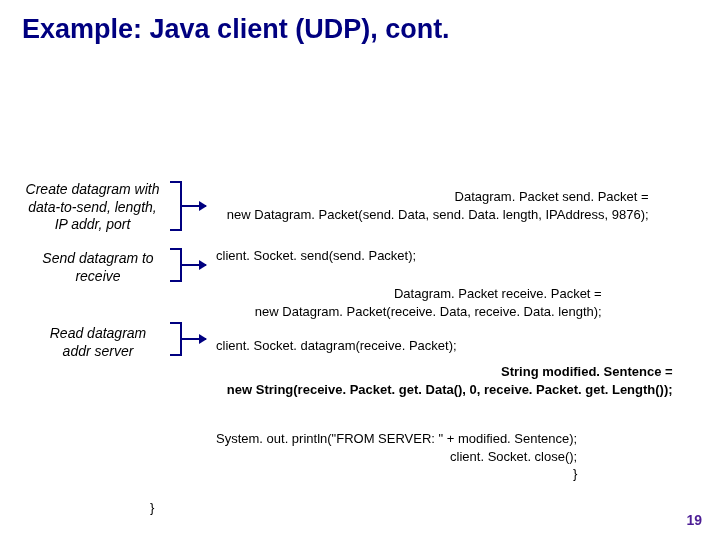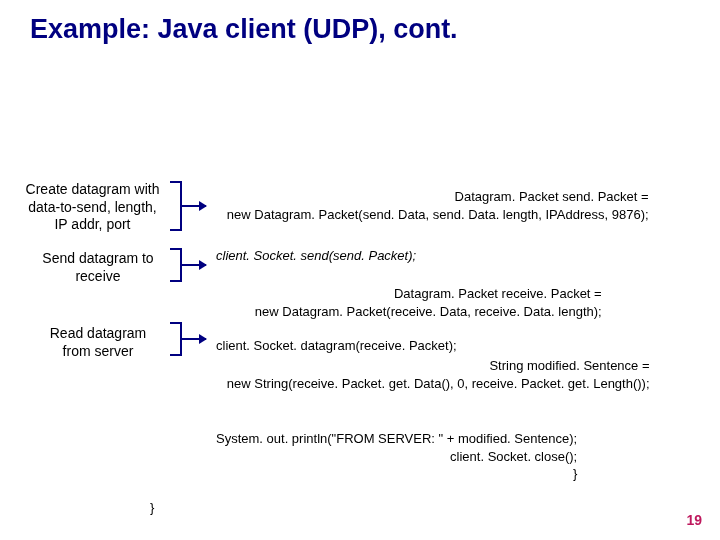--- a/index.html
+++ b/index.html
@@ -10,30 +10,30 @@
     font-family: Arial, Helvetica, sans-serif;
     position: relative;
     overflow: hidden;
   }
   .title {
     color: #000080;
     font-weight: bold;
     font-size: 27px;
     padding: 14px 0 0 22px;
     font-family: "Comic Sans MS", "Arial Rounded MT Bold", Arial, sans-serif;
-    margin-left: 8px;
   }
   .content {
     position: relative;
     margin-top: 40px;
   }
   .annot {
     position: absolute;
     width: 145px;
     text-align: center;
+    font-style: italic;
     font-family: "Comic Sans MS", Arial, sans-serif;
     font-size: 14px;
     color: #000;
     line-height: 1.25;
   }
   .annot1 { left: 20px; top: 96px; }
   .annot2 { left: 38px; top: 165px; width: 120px; }
   .annot3 { left: 38px; top: 240px; width: 120px; }
   .bracket {
     position: absolute;
@@ -74,57 +74,57 @@
     position: absolute;
     left: 216px;
     font-family: Arial, Helvetica, sans-serif;
     font-size: 13px;
     color: #000;
     line-height: 1.35;
     white-space: pre;
     text-align: right;
   }
   .c1 { top: 103px; }
-  .c2 { top: 162px; font-style: italic; }
+  .c2 { top: 162px; }
   .c3 { top: 200px; margin-left: 28px; }
   .c4 { top: 252px; }
-  .c5 { top: 272px; }
+  .c5 { top: 278px; font-weight: bold; }
   .c6 { top: 345px; }
   .closebrace {
     position: absolute;
     left: 150px;
     top: 415px;
     font-family: Arial, sans-serif;
     font-size: 13px;
   }
   .pagenum {
     position: absolute;
     right: 18px;
     bottom: 12px;
     font-weight: bold;
     font-size: 14px;
-    color: #be185d;
+    color: #4c1d95;
   }
 </style>
 </head>
 <body>
 
 <div class="title">Example: Java client (UDP), cont.</div>
 
 <div class="content">
 
   <div class="annot annot1">Create datagram with data-to-send, length, IP addr, port</div>
   <div class="bracket br1"></div>
   <div class="arrow ar1"></div>
 
   <div class="annot annot2">Send datagram to receive</div>
   <div class="bracket br2"></div>
   <div class="arrow ar2"></div>
 
-  <div class="annot annot3">Read datagram from server</div>
+  <div class="annot annot3">Read datagram addr server</div>
   <div class="bracket br3"></div>
   <div class="arrow ar3"></div>
 
   <div class="code c1">Datagram. Packet send. Packet =
    new Datagram. Packet(send. Data, send. Data. length, IPAddress, 9876);</div>
   <div class="code c2">client. Socket. send(send. Packet);</div>
   <div class="code c3">Datagram. Packet receive. Packet =
    new Datagram. Packet(receive. Data, receive. Data. length);</div>
   <div class="code c4">client. Socket. datagram(receive. Packet);</div>
   <div class="code c5">String modified. Sentence =

